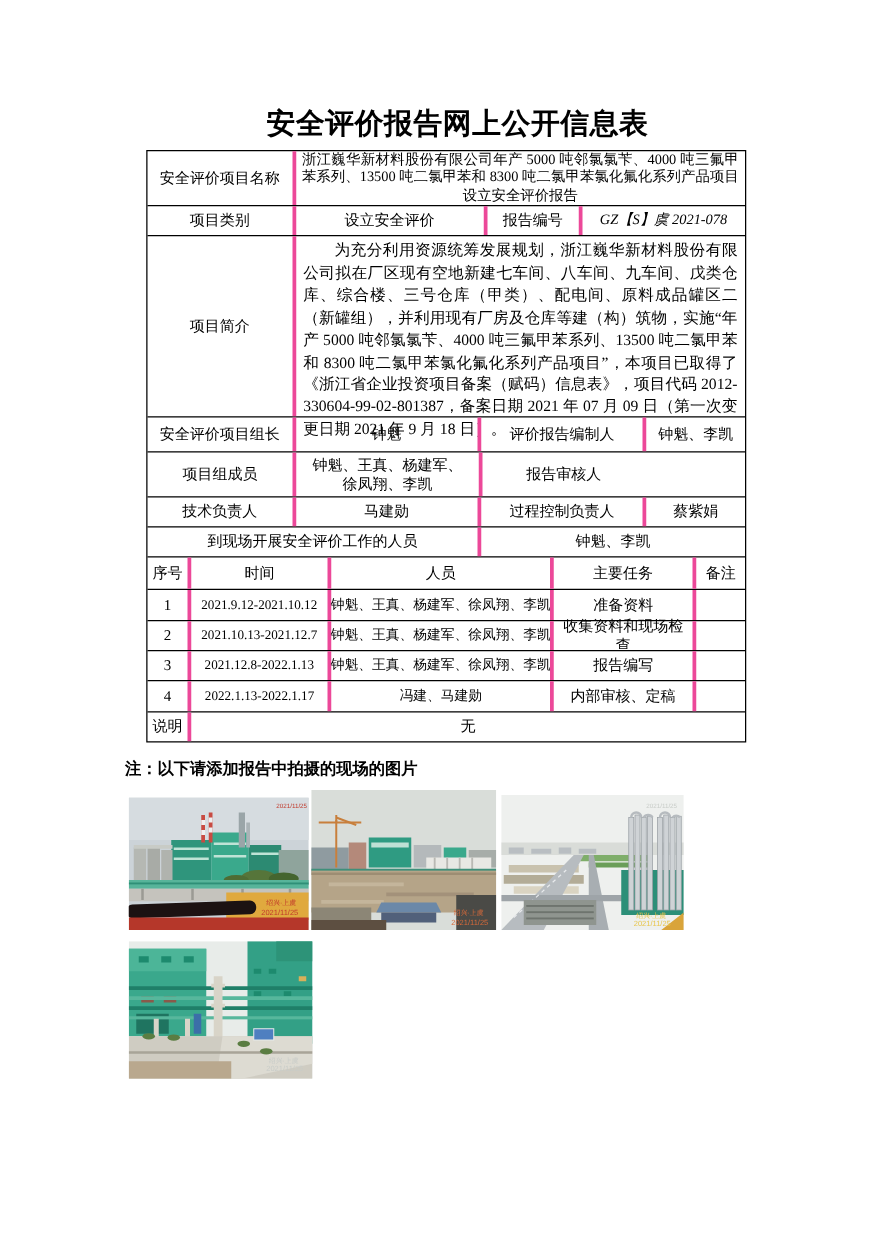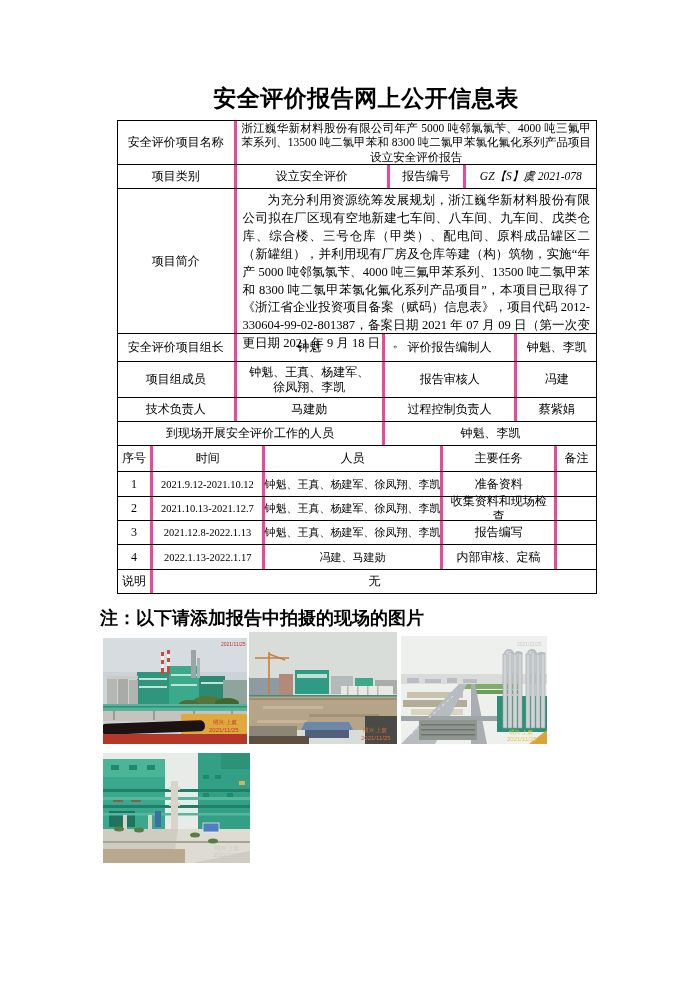--- a/index.html
+++ b/index.html
@@ -18,21 +18,21 @@
   .w115{width:115px}.w116{width:116px}.w133{width:133px}.w134{width:134px}.w149{width:149px}
   .w154{width:154px}.w178{width:178px}.w265{width:265px}.w364{width:364px}
   .w448{width:448px}.w480{width:480px}
   .h23{height:23px}.h24{height:24px}.h25{height:25px}.h27{height:27px}
   .h35{height:35px}.h43{height:43px}.h144{height:144px}
   .just{text-align:justify;text-align-last:center;}
   .para-cell{align-items:flex-start;padding:3px 6px 0 6px;}
   .para{font-size:12.5px;line-height:17.9px;text-align:justify;text-indent:2em;margin:0;}
   .nowrap{white-space:nowrap;font-size:11px;}
   .timecell{font-size:10.5px;white-space:nowrap;}
-  .footnote{position:absolute;left:100px;top:606px;font-size:18px;font-weight:bold;}
+  .footnote{position:absolute;left:100px;top:606px;font-size:13px;font-weight:bold;}
   .photo{position:absolute;display:block;}
   .wm{font-family:"Liberation Sans","DejaVu Sans",sans-serif;}
 </style>
 </head>
 <body>
 
 <div class="page">
 
   <h1 class="title">安全评价报告网上公开信息表</h1>
 
@@ -61,21 +61,20 @@
       <div class="tcell w116">安全评价项目组长</div>
       <div class="tcell w149">钟魁</div>
       <div class="tcell w133">评价报告编制人</div>
       <div class="tcell w82">钟魁、李凯</div>
     </div>
 
     <div class="trow h35">
       <div class="tcell w116">项目组成员</div>
       <div class="tcell w149" style="padding:1px 8px;">钟魁、王真、杨建军、徐凤翔、李凯</div>
       <div class="tcell w133">报告审核人</div>
-      <div class="tcell w82">冯建</div>
     </div>
 
     <div class="trow h23">
       <div class="tcell w116">技术负责人</div>
       <div class="tcell w149">马建勋</div>
       <div class="tcell w133">过程控制负责人</div>
       <div class="tcell w82">蔡紫娟</div>
     </div>
 
     <div class="trow h23">

